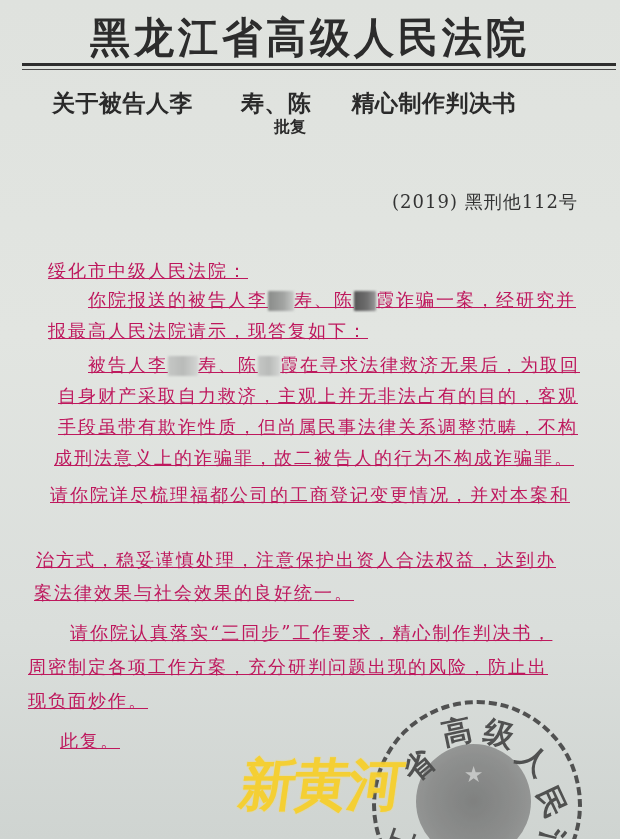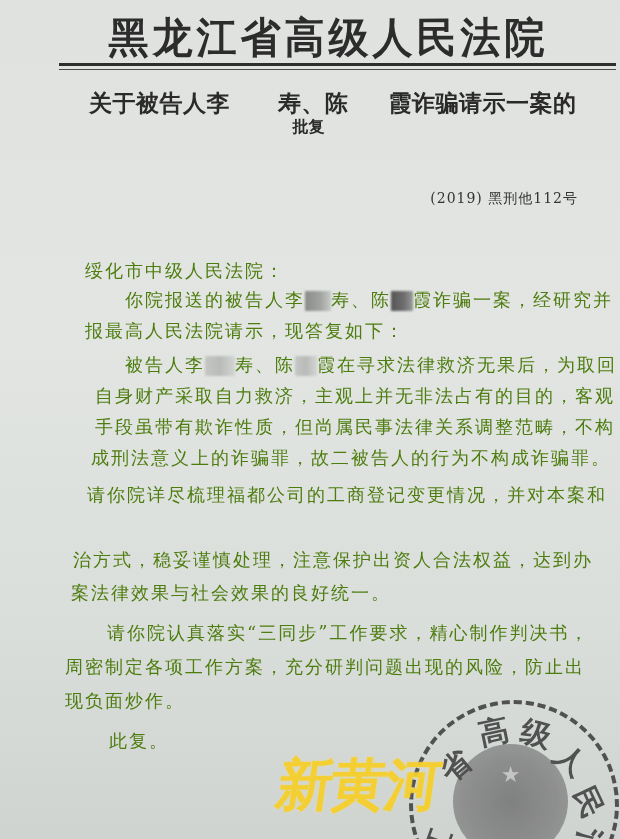--- a/index.html
+++ b/index.html
@@ -11,21 +11,20 @@
       height: 839px;
       overflow: hidden;
       background: linear-gradient(180deg, #dfe2de 0%, #e2e5e1 40%, #dadedb 75%, #cfd4d1 100%);
       position: relative;
       font-family: "DejaVu Serif", serif;
       color: #262626;
     }
     .page {
       position: absolute;
       inset: 0;
-      margin-left: 37px;
     }
     .header-title {
       position: absolute;
       left: 0;
       right: 0;
       top: 10px;
       text-align: center;
       font-family: "DejaVu Serif", serif;
       font-size: 40px;
       letter-spacing: 4px;
@@ -70,31 +69,32 @@
       text-align: center;
       padding-right: 40px;
       font-size: 16px;
       font-weight: bold;
       color: #2a2a2a;
     }
     .docno {
       position: absolute;
       right: 42px;
       top: 190px;
-      font-size: 14px;
+      font-size: 18px;
       color: #333;
       letter-spacing: 1px;
     }
     .body-text {
       position: absolute;
       font-size: 18px;
       line-height: 30px;
-      color: #4d7c0f;
+      color: #be185d;
       letter-spacing: 2px;
       white-space: nowrap;
+      text-decoration: underline;
     }
     .blur {
       display: inline-block;
       height: 20px;
       vertical-align: middle;
       background: linear-gradient(90deg, #8a8c8a 0%, #a2a4a2 60%, #c8cac8 100%);
       filter: blur(1px);
       border-radius: 1px;
     }
     .blur.light {
@@ -157,21 +157,21 @@
 </head>
 <body>
 
 <div class="page">
 
   <div class="header-title">黑龙江省高级人民法院</div>
   <div class="rule-thick"></div>
   <div class="rule-thin"></div>
 
   <div class="subject">
-    <span>关于被告人</span><span>李</span><span class="gap" style="width:48px"></span><span>寿、</span><span>陈</span><span class="gap" style="width:40px"></span><span>霞诈骗请示一案的</span>
+    <span>关于被告人</span><span>李</span><span class="gap" style="width:48px"></span><span>寿、</span><span>陈</span><span class="gap" style="width:40px"></span><span>精心制作判决书</span>
   </div>
   <div class="subject-line2">批复</div>
 
   <div class="docno">(2019) 黑刑他112号</div>
 
   <div class="body-text" style="left:48px; top:256px;">绥化市中级人民法院：</div>
 
   <div class="body-text" style="left:88px; top:285px;">
     <span>你院报送的被告人李</span><span class="blur" style="width:26px"></span><span>寿、陈</span><span class="blur dark" style="width:22px"></span><span>霞诈骗一案，经研究并</span>
   </div>
@@ -185,21 +185,21 @@
   <div class="body-text" style="left:54px; top:443px;">成刑法意义上的诈骗罪，故二被告人的行为不构成诈骗罪。</div>
 
   <div class="body-text" style="left:50px; top:480px;">请你院详尽梳理福都公司的工商登记变更情况，并对本案和</div>
   <div class="body-text" style="left:36px; top:545px;">治方式，稳妥谨慎处理，注意保护出资人合法权益，达到办</div>
   <div class="body-text" style="left:34px; top:578px;">案法律效果与社会效果的良好统一。</div>
 
   <div class="body-text" style="left:70px; top:618px;">请你院认真落实“三同步”工作要求，精心制作判决书，</div>
   <div class="body-text" style="left:28px; top:686px;">现负面炒作。</div>
   <div class="body-text" style="left:28px; top:652px;">周密制定各项工作方案，充分研判问题出现的风险，防止出</div>
 
-  <div class="body-text" style="left:72px; top:726px;">此复。</div>
+  <div class="body-text" style="left:60px; top:726px;">此复。</div>
 
   <div class="stamp">
     <div class="stamp-inner">
       <div class="stamp-star">★</div>
     </div>
     <span class="stamp-text" style="left:10px; top:120px; transform:rotate(-70deg);">江</span>
     <span class="stamp-text" style="left:28px; top:42px; transform:rotate(-40deg);">省</span>
     <span class="stamp-text" style="left:66px; top:8px; transform:rotate(-12deg);">高</span>
     <span class="stamp-text" style="left:108px; top:10px; transform:rotate(15deg);">级</span>
     <span class="stamp-text" style="left:142px; top:36px; transform:rotate(40deg);">人</span>

